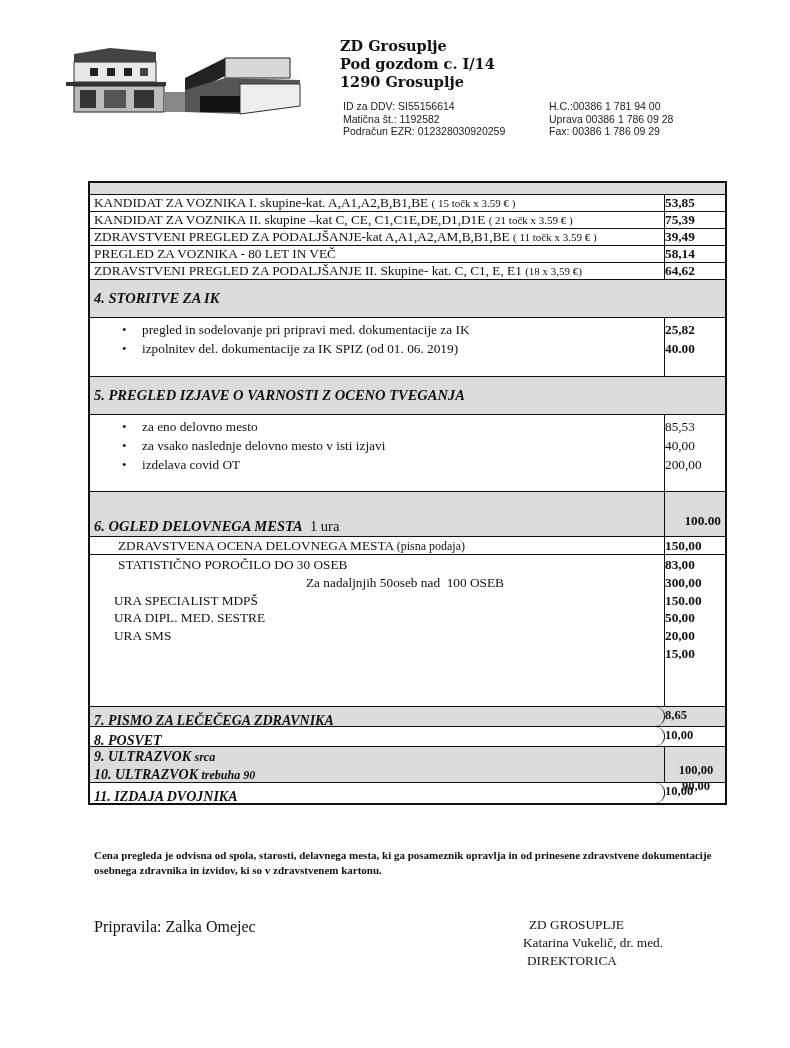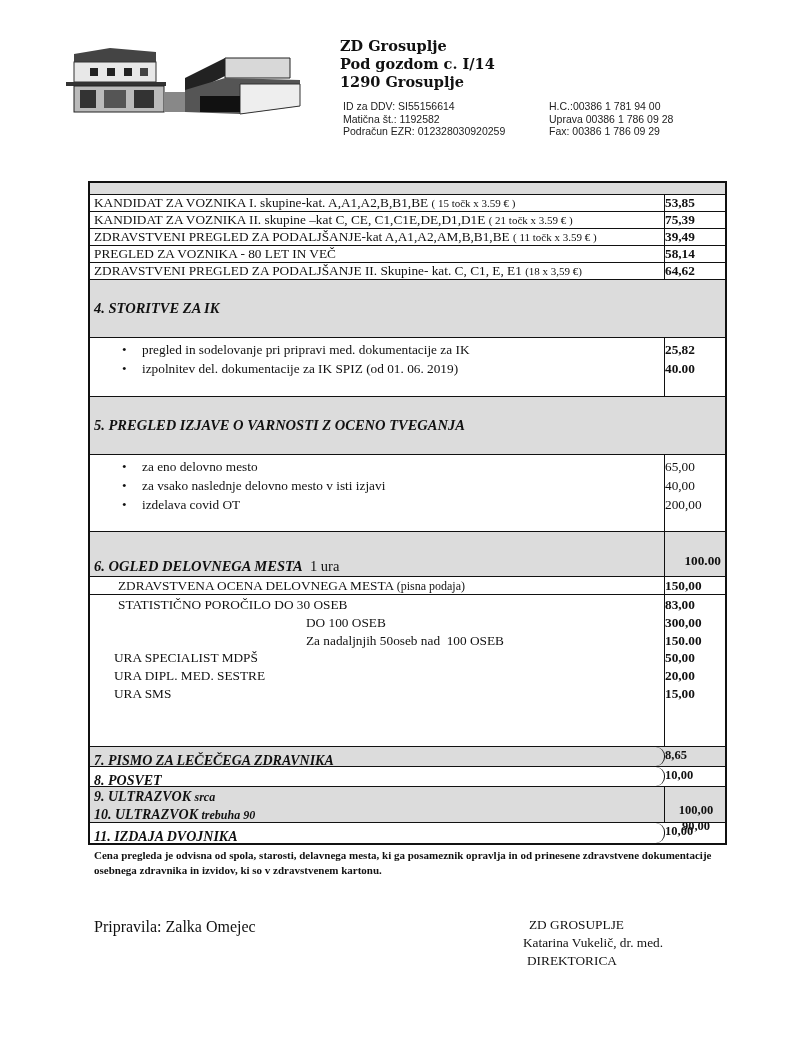--- a/index.html
+++ b/index.html
@@ -16,21 +16,21 @@
   .row { display:flex; border-bottom:1px solid #111; box-sizing:border-box; }
   .row:last-child { border-bottom:none; }
   .row.gray { background:#dcdcdc; }
   .cell-desc { flex:1; padding:0 4px; box-sizing:border-box; border-right:1px solid #111; }
   .cell-price { width:60px; text-align:left; padding:0 4px 0 0; box-sizing:border-box; font-weight:bold; }
   .row.noborder-right .cell-desc { border-right:none; }
 
   .r-top { height:12px; }
   .r-item { height:17px; font-size:13.3px; line-height:16px; }
   .r-item .small { font-size:11px; }
-  .r-head { height:58px; }
+  .r-head { height:38px; }
   .r-head .cell-desc { font-weight:bold; font-style:italic; font-size:14.5px; display:flex; align-items:center; }
   .r-head.sec6 { height:45px; }
   .r-head.sec6 .cell-desc { align-items:flex-end; padding-bottom:1px; }
   .r-head.sec6 .normal { font-weight:normal; font-style:normal; }
   .r-head.sec6 .cell-price { display:flex; align-items:flex-end; justify-content:flex-end; padding-bottom:7px; font-size:13.3px; }
 
   ul.bullets { margin:0; padding:0 0 0 28px; list-style:none; }
   ul.bullets li { font-size:13.3px; line-height:19px; position:relative; padding-left:20px; }
   ul.bullets li::before { content:"\2022"; position:absolute; left:0; top:0; font-size:13px; }
   .r-list4 { height:59px; }
@@ -158,38 +158,37 @@
   </div>
   <div class="row r-list5">
     <div class="cell-desc">
       <ul class="bullets">
         <li>za eno delovno mesto</li>
         <li>za vsako naslednje delovno mesto v isti izjavi</li>
         <li>izdelava covid  OT</li>
       </ul>
     </div>
     <div class="cell-price" style="font-weight:normal;">
-      <div>65,00</div>
+      <div>85,53</div>
       <div>40,00</div>
       <div>200,00</div>
     </div>
   </div>
 
   <div class="row gray r-head sec6">
     <div class="cell-desc"><span>6. OGLED DELOVNEGA MESTA</span>&nbsp;&nbsp;<span class="normal">1 ura</span></div>
     <div class="cell-price">100.00</div>
   </div>
   <div class="row r-sub">
     <div class="cell-desc"><span>ZDRAVSTVENA OCENA DELOVNEGA MESTA</span> <span class="small">(pisna podaja)</span></div>
     <div class="cell-price">150,00</div>
   </div>
   <div class="row r-multi">
     <div class="cell-desc">
       <div class="line ind1">STATISTIČNO POROČILO DO 30 OSEB</div>
-      <div class="line ind2">DO 100 OSEB</div>
       <div class="line ind2">Za nadaljnjih 50oseb nad  100 OSEB</div>
       <div class="line ind3">URA SPECIALIST MDPŠ</div>
       <div class="line ind3">URA DIPL. MED. SESTRE</div>
       <div class="line ind3">URA SMS</div>
     </div>
     <div class="cell-price">
       <div>83,00</div>
       <div>300,00</div>
       <div>150.00</div>
       <div>50,00</div>

